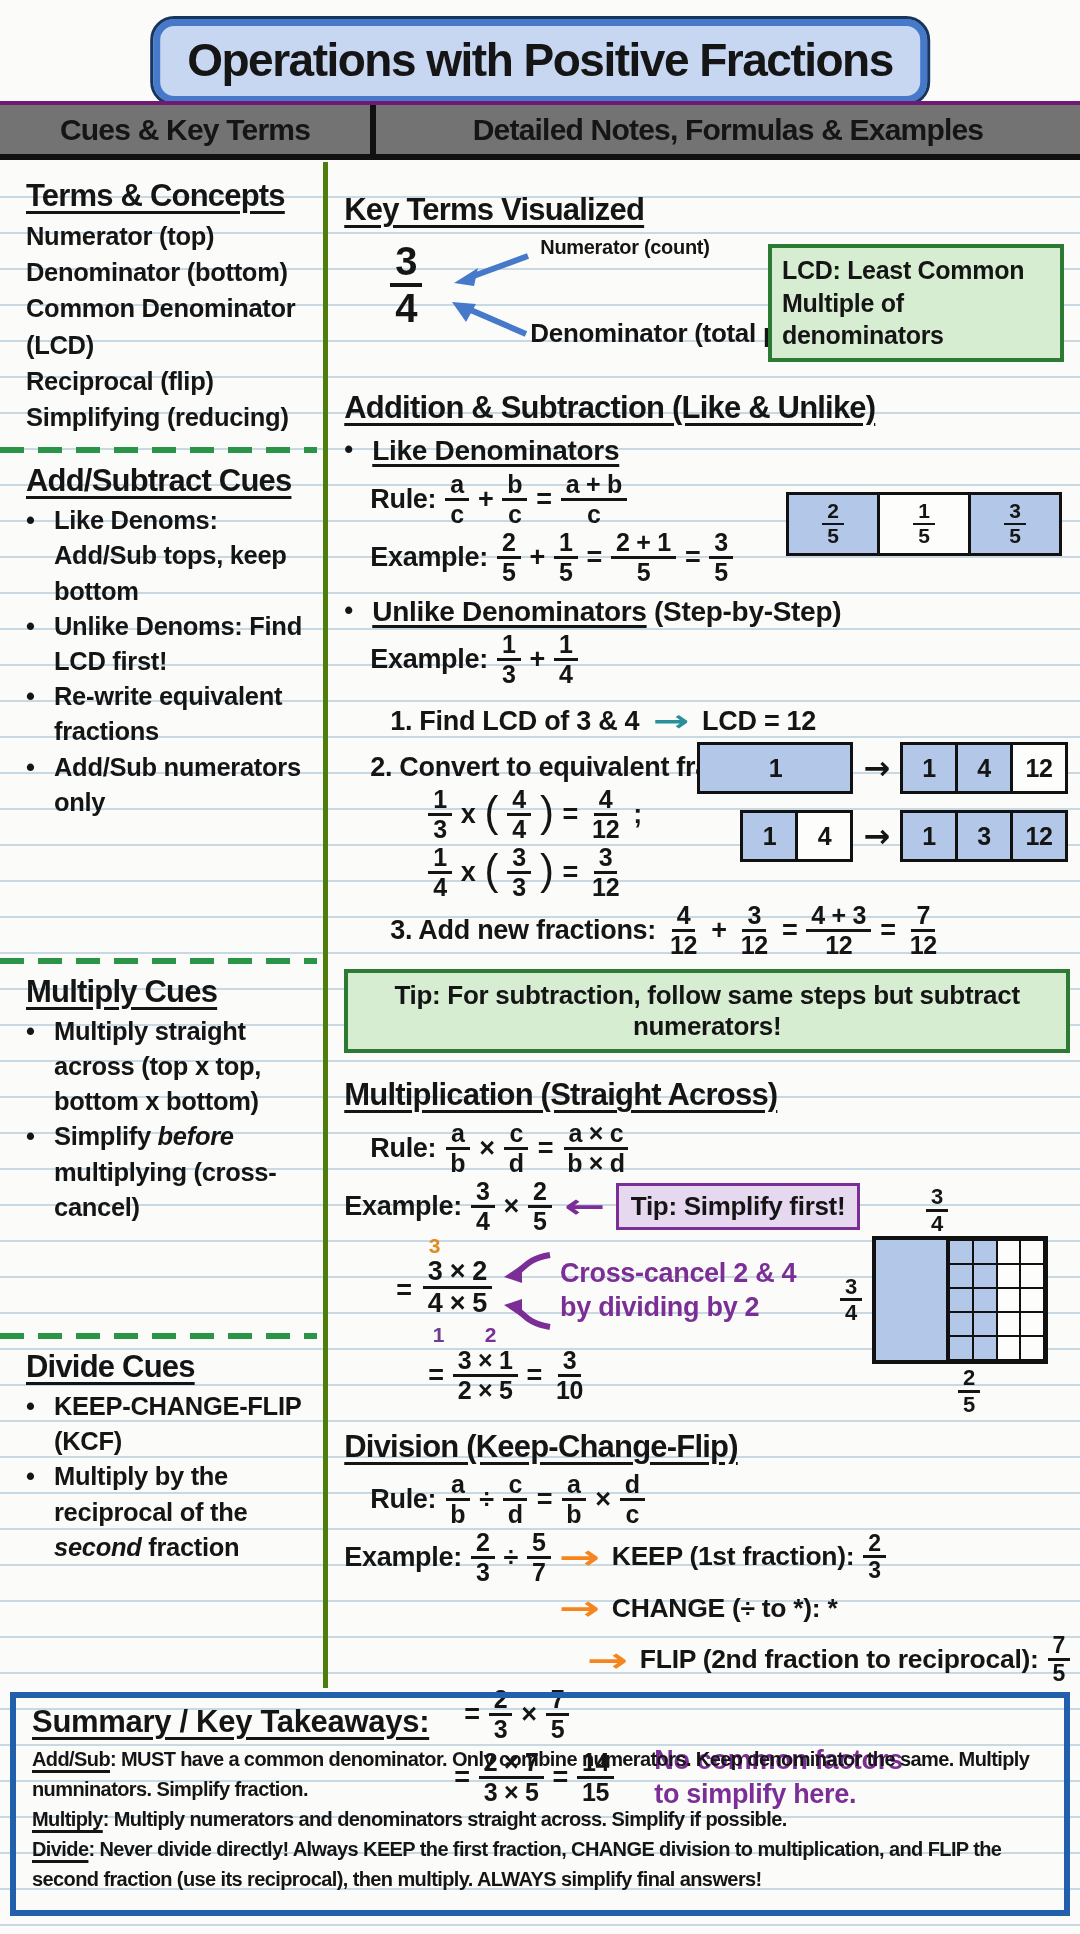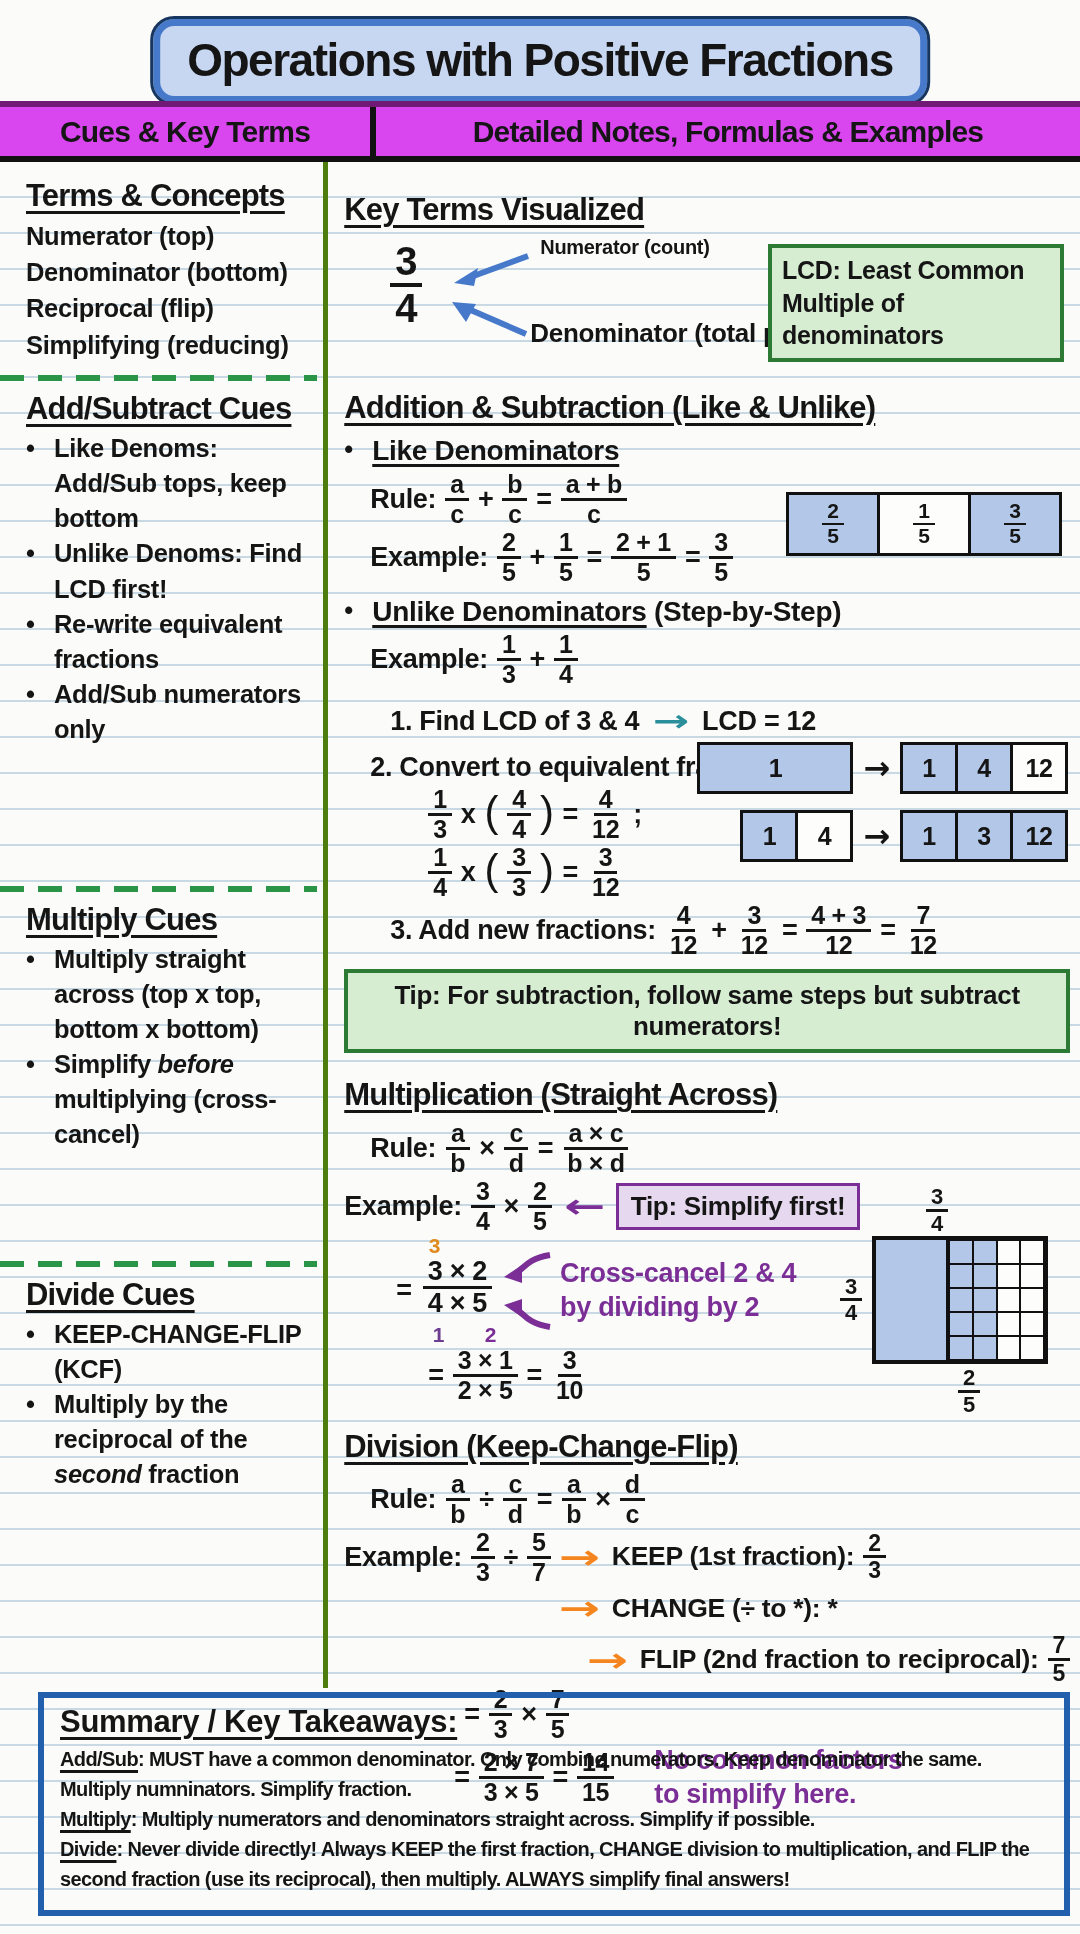--- a/index.html
+++ b/index.html
@@ -6,22 +6,22 @@
   .page{position:relative;width:1080px;height:1934px;background:#fbfcfa;overflow:hidden;
         font-family:"Liberation Sans",sans-serif;font-weight:700;color:#151515;letter-spacing:-0.3px;}
   .ruling{position:absolute;left:0;right:0;top:162px;bottom:0;
         background:repeating-linear-gradient(to bottom,transparent 0 34px,#c9d9e4 34px 36px);}
   
   .title-box{position:absolute;top:16px;left:50%;transform:translateX(-50%);
         background:#c7d6f1;border:3px solid #17365f;border-radius:24px;
         box-shadow:inset 0 0 0 7px #4779cb;padding:14px 34px 16px;}
   .title-box h1{margin:0;font-size:46px;letter-spacing:-1.5px;white-space:nowrap;}
   
-  .header-row{position:absolute;top:101px;left:0;width:1080px;height:49px;background:#d946ef;
-        border-top:6px solid #701a75;border-bottom:6px solid #111;display:flex;}
+  .header-row{position:absolute;top:101px;left:0;width:1080px;height:49px;background:#737373;
+        border-top:4px solid #701a75;border-bottom:6px solid #111;display:flex;}
   .hc{display:flex;align-items:center;justify-content:center;font-size:30px;letter-spacing:-0.8px;}
   .hc.left{width:370px;border-right:6px solid #111;}
   .hc.right{flex:1;}
   
   .cols{position:absolute;top:162px;left:0;width:1080px;height:1526px;display:flex;}
   .col-left{width:344px;padding:10px 6px 0 26px;border-right:5px solid #4d7c0f;}
   .col-right{flex:1;padding:6px 10px 0 16px;position:relative;}
   .cue-h{margin:6px 0 4px;font-size:31px;text-decoration:underline;text-decoration-thickness:3px;text-underline-offset:5px;letter-spacing:-0.8px;}
   .cue-line{font-size:25.5px;line-height:1.42;}
   .cue-item{display:flex;font-size:25.5px;line-height:1.38;}
@@ -102,21 +102,21 @@
   .g-bottom{margin-left:118px;margin-top:2px;}
   
   .kcf-wrap{display:flex;align-items:flex-start;}
   .kcf-col{display:flex;flex-direction:column;margin-left:4px;margin-top:2px;}
   .kcf-col .mline{min-height:50px;font-size:26.5px;}
   .kcf-col .frac{font-size:23px;}
   .kcf-in{margin-left:28px;}
   .res-row{display:flex;align-items:center;gap:40px;}
   
   .summary-box{position:absolute;left:10px;right:10px;top:1692px;height:224px;
-        border:6px solid #2260ae;padding:4px 16px 0;box-sizing:border-box;margin-left:28px;}
+        border:6px solid #2260ae;padding:4px 16px 0;box-sizing:border-box;}
   .summary-box h3{margin:2px 0 4px;font-size:31px;text-decoration:underline;text-decoration-thickness:3px;text-underline-offset:5px;}
   .sum-line{font-size:20px;line-height:1.5;letter-spacing:-0.6px;}
 </style>
 </head>
 <body>
 
 <div class="page">
   <div class="ruling"></div>
 
   <div class="title-box">
@@ -128,20 +128,21 @@
     <div class="hc right">Detailed Notes, Formulas &amp; Examples</div>
   </div>
 
   <div class="cols">
 
     <div class="col-left">
       <h3 class="cue-h">Terms &amp; Concepts</h3>
       <div>
           <div class="cue-line">Numerator (top)</div>
           <div class="cue-line">Denominator (bottom)</div>
+          <div class="cue-line">Common Denominator (LCD)</div>
           <div class="cue-line">Reciprocal (flip)</div>
           <div class="cue-line">Simplifying (reducing)</div>
         </div>
 
       <div class="dash"></div>
 
       <h3 class="cue-h">Add/Subtract Cues</h3>
       <div>
           <div class="cue-item">
             <span class="bullet">•</span>

